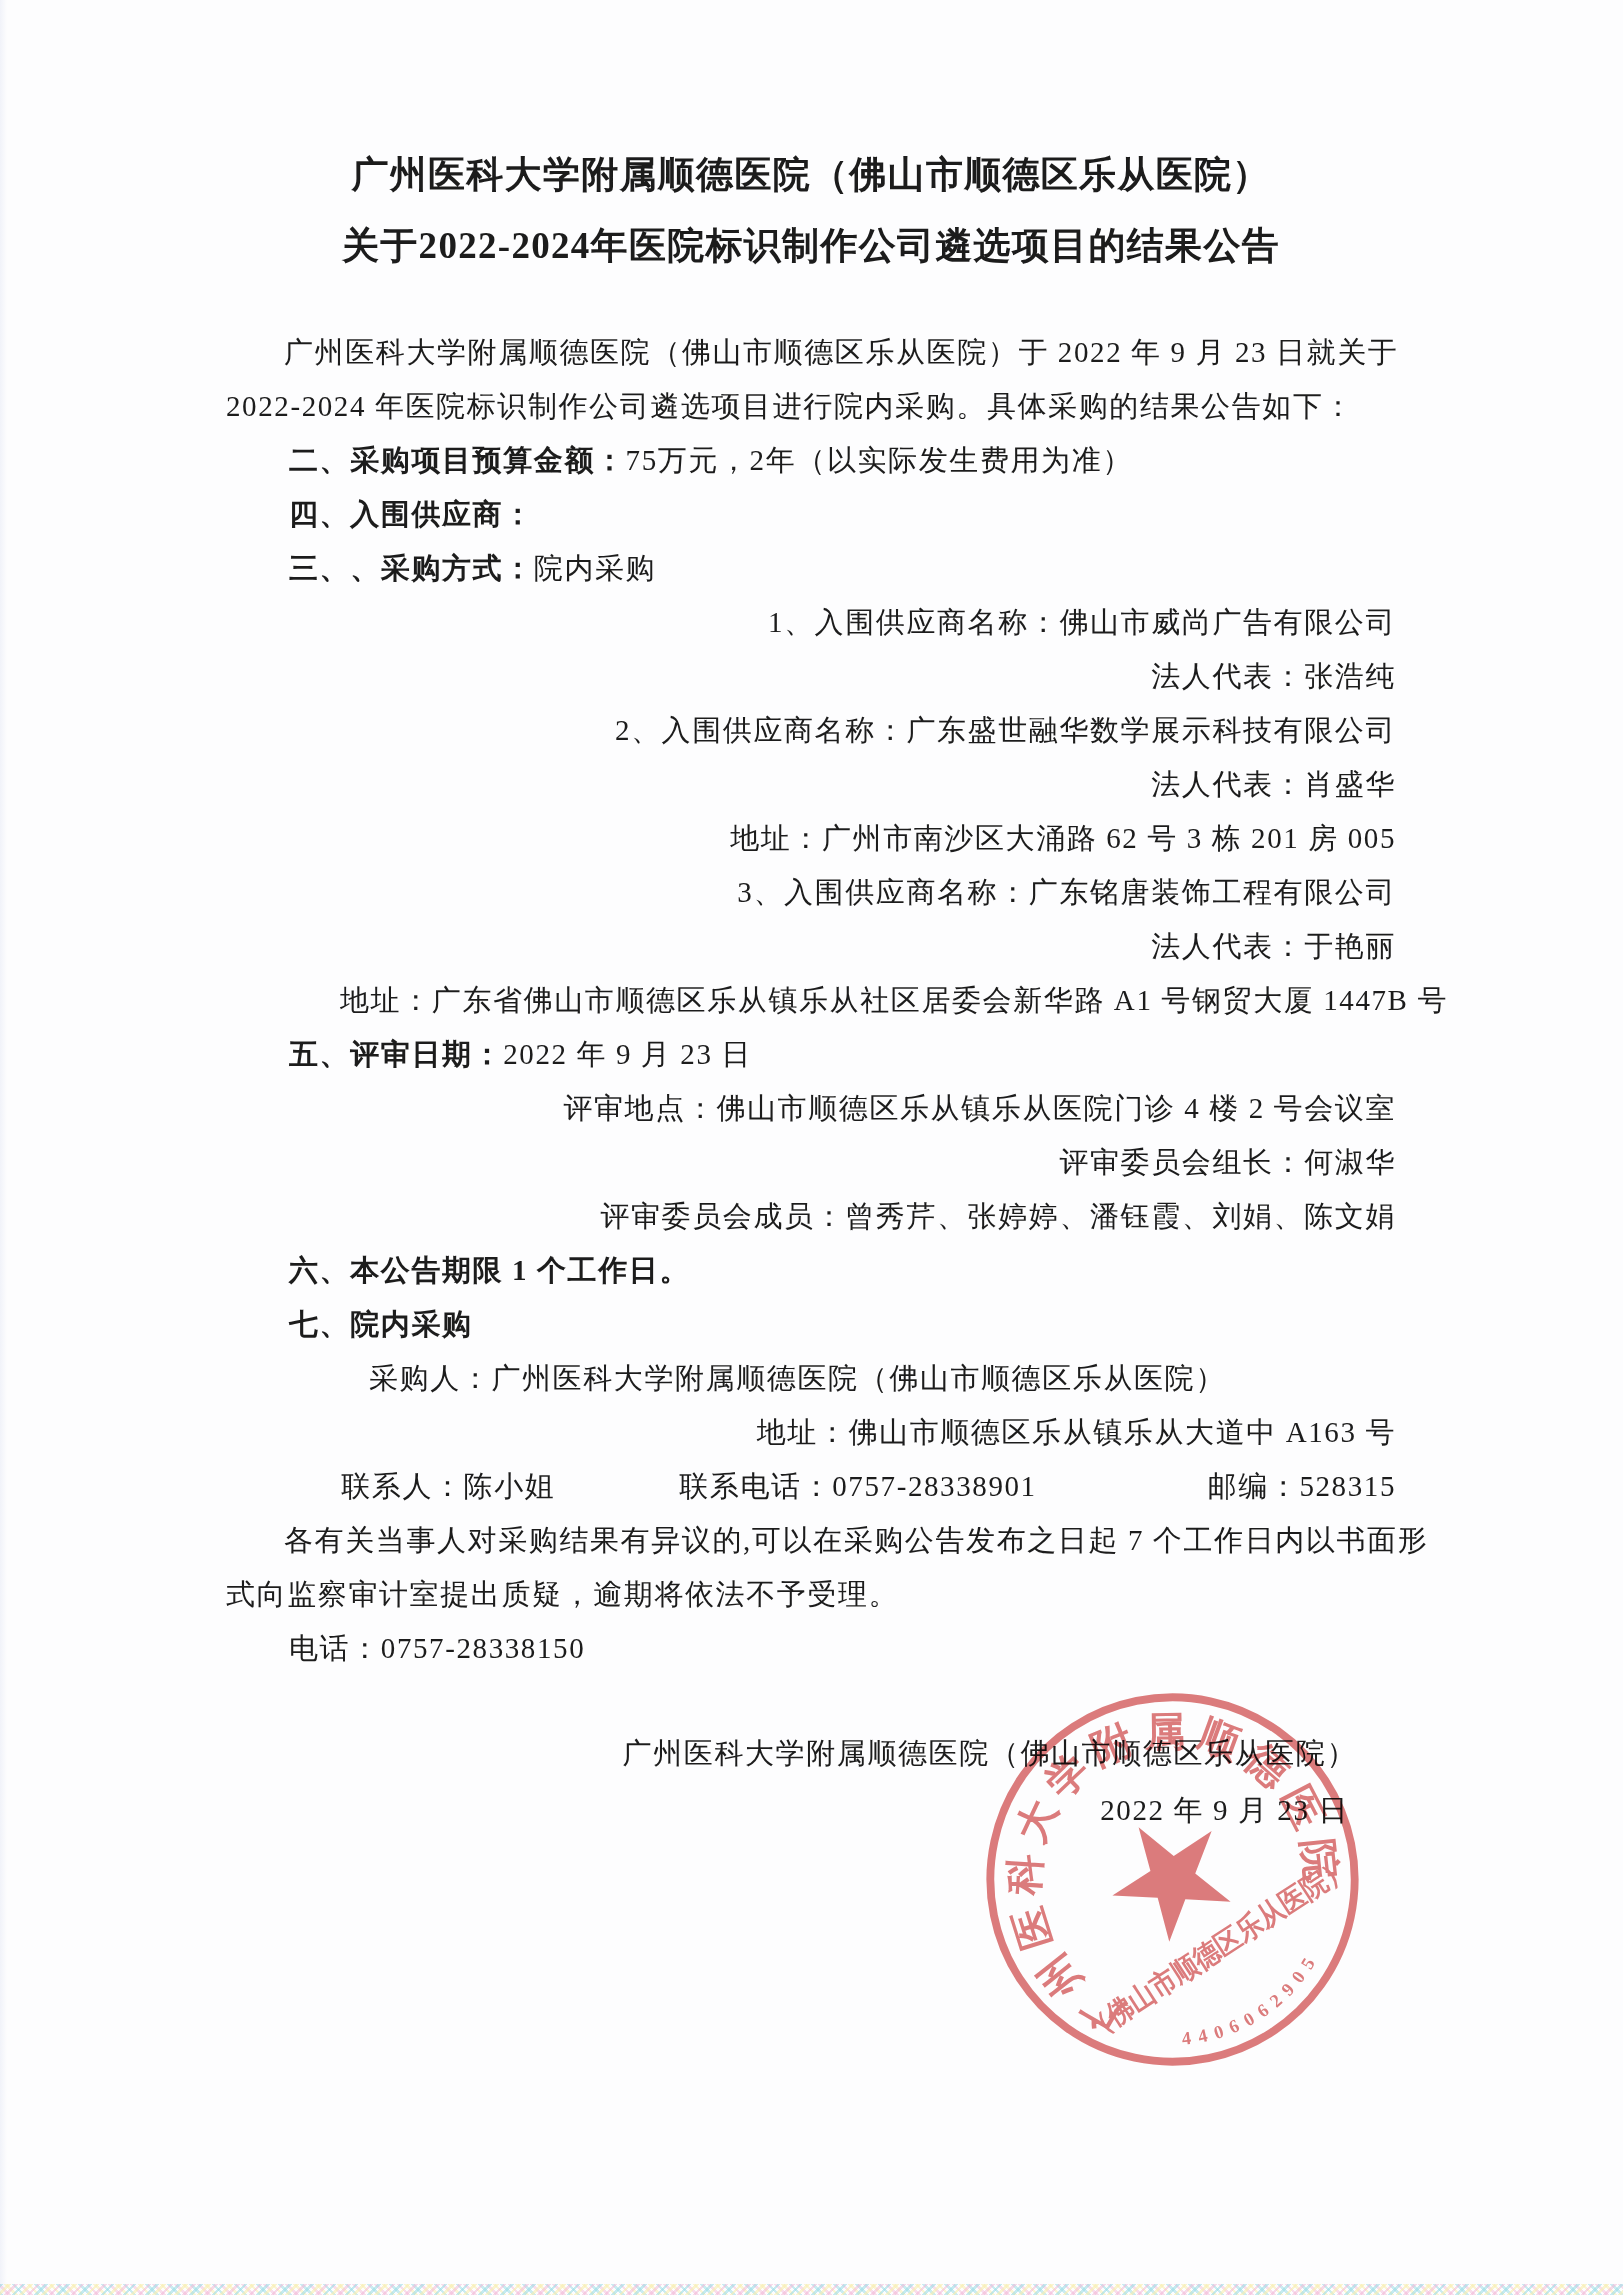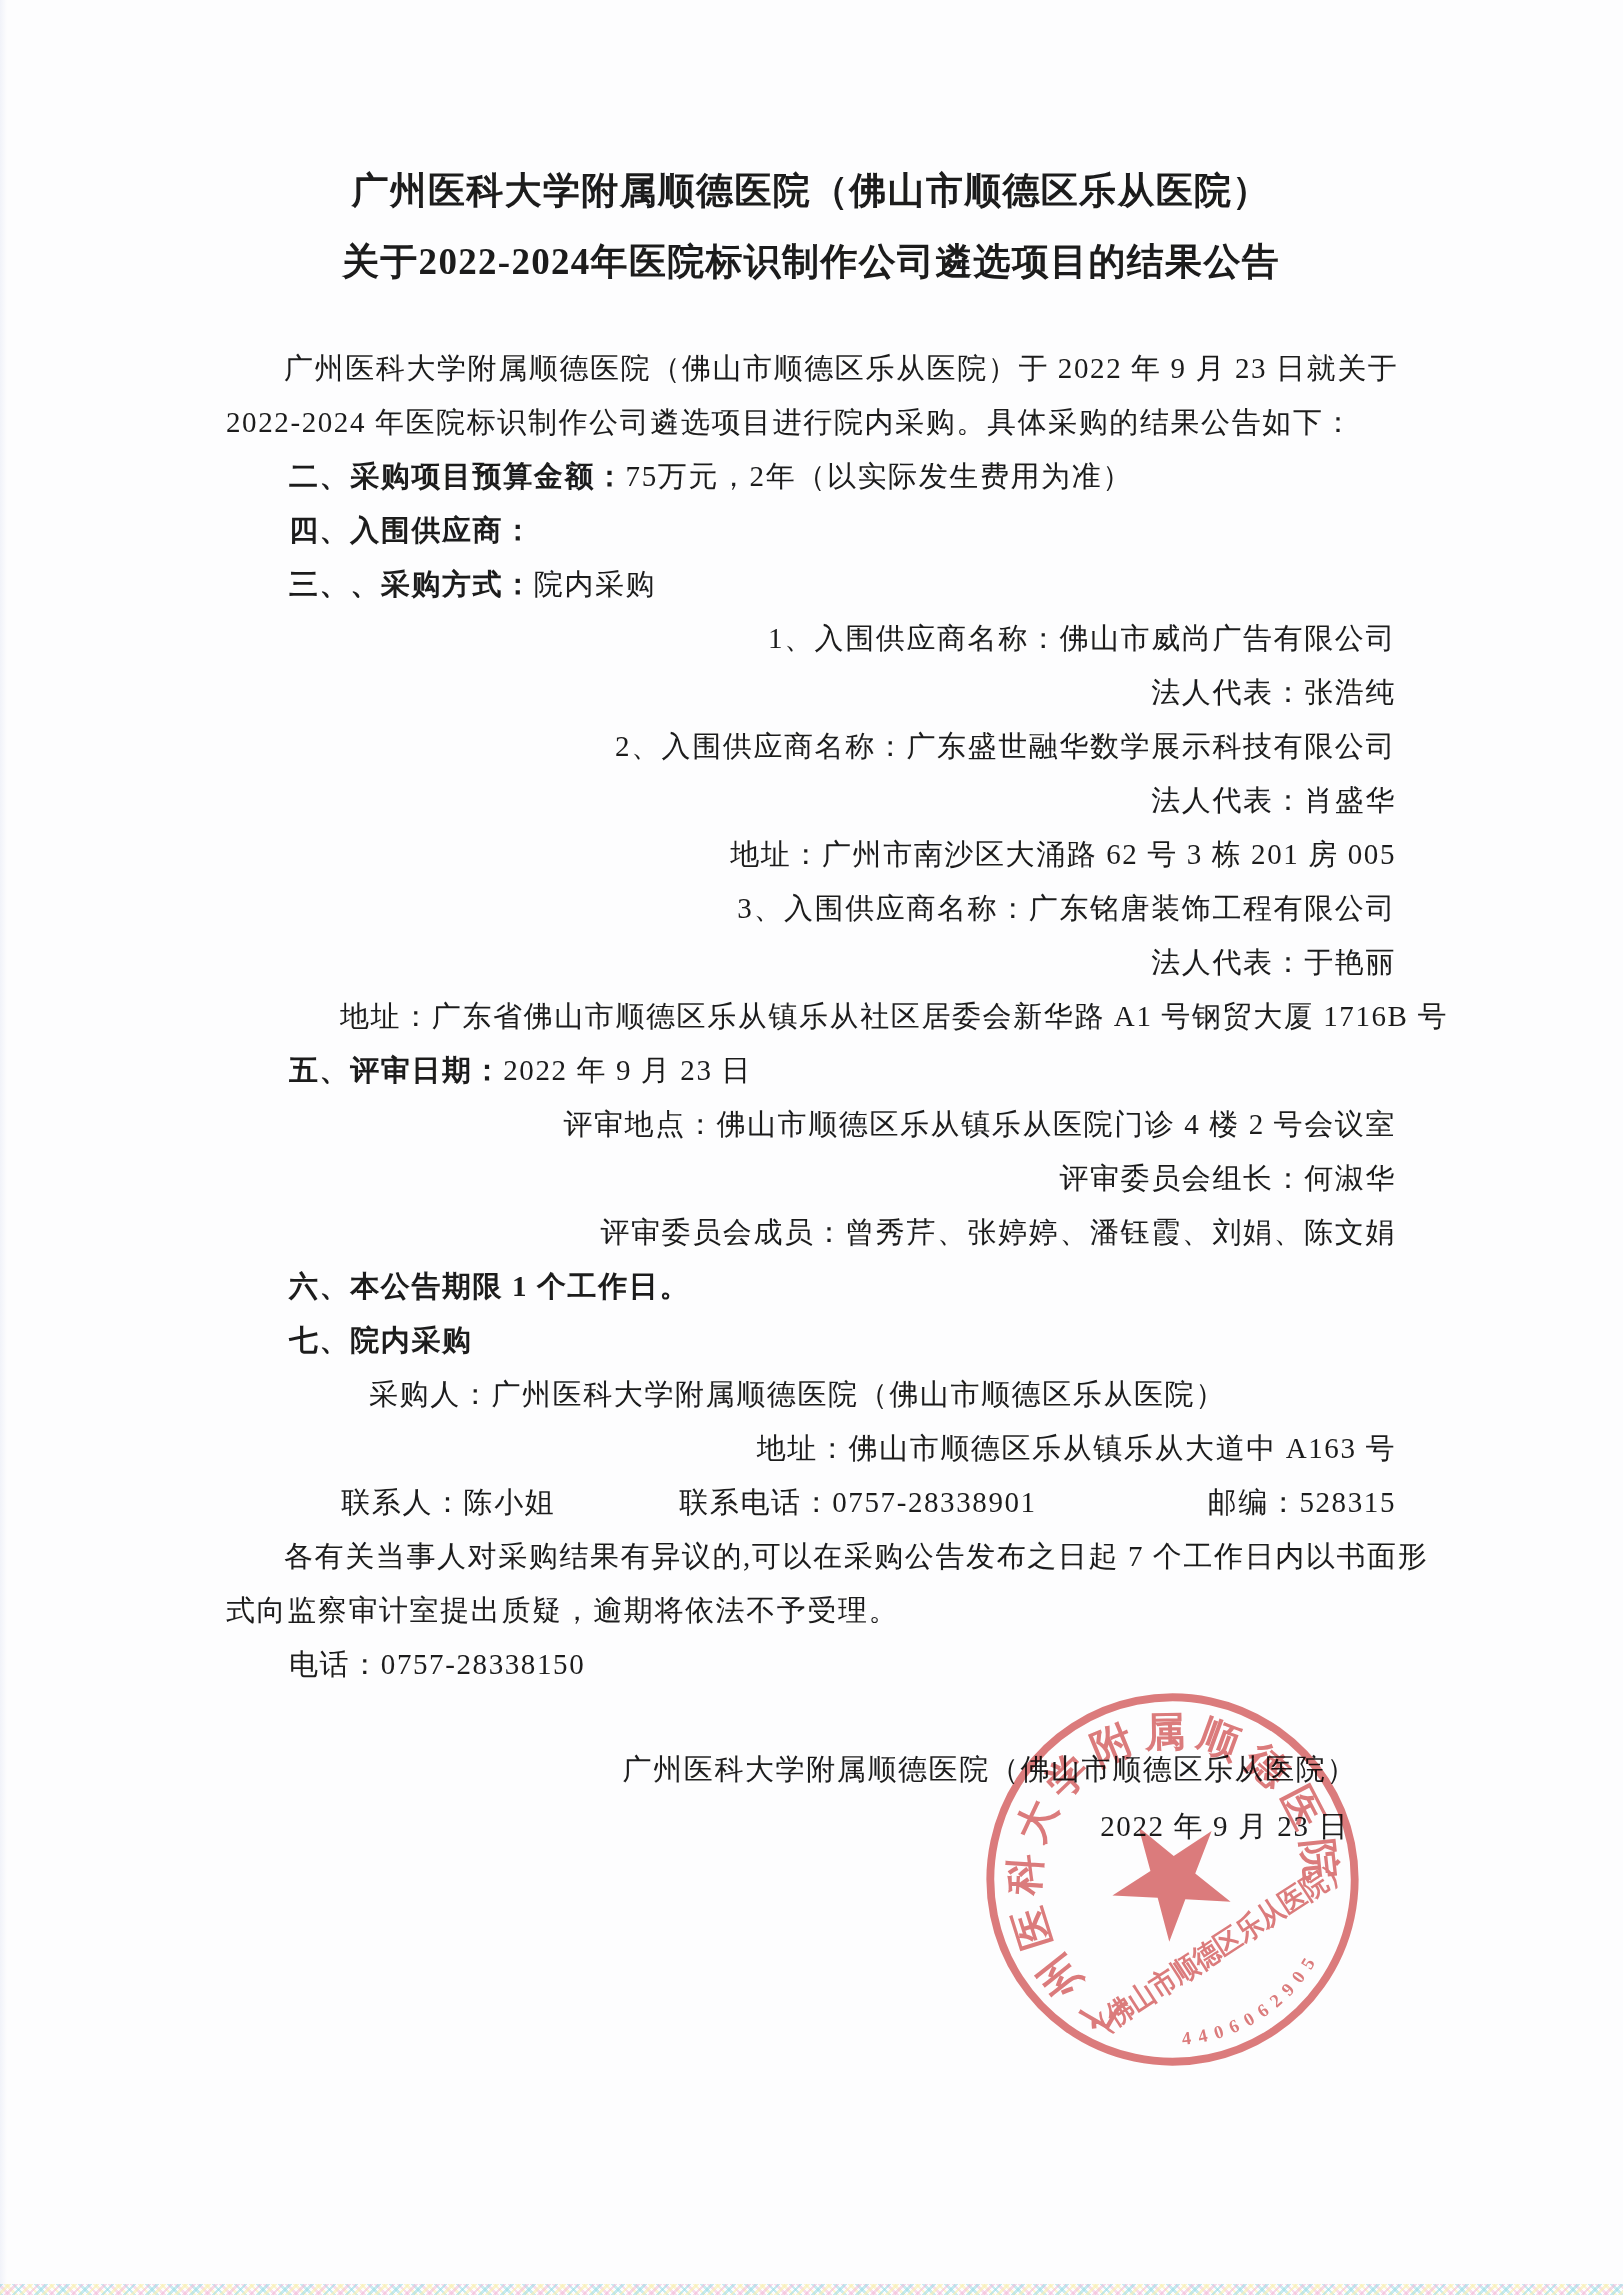--- a/index.html
+++ b/index.html
@@ -5,21 +5,21 @@
   html,body { margin:0; padding:0; background:#e8e8e8; }
   .page {
     position:relative;
     width:1624px; height:2295px;
     margin:0 auto;
     background:#fdfdfe;
     overflow:hidden;
     font-family:"Liberation Serif","DejaVu Serif",serif;
     color:#1c1c1c;
   }
-  .content { position:absolute; left:226px; right:228px; top:16px;font-family:Liberation Serif, serif; }
+  .content { position:absolute; left:226px; right:228px; top:0;font-family:Liberation Serif, serif; }
 
   .title { text-align:center; font-weight:700; font-size:37px; line-height:47px; letter-spacing:1.3px; }
   .title-1 { margin-top:151px; }
   .title-2 { margin-top:23.6px; }
 
   .body-start { margin-top:56px; }
   .line { font-size:29px; line-height:54px; letter-spacing:1.6px; white-space:nowrap; }
   .indent { text-indent:58px; }
   .ind1 { padding-left:63px; }
   .ind2 { padding-left:114px;text-align:right; }
@@ -83,21 +83,21 @@
         <div class="line ind2">法人代表：张浩纯</div>
       </div>
       <div>
         <div class="line ind2">2、入围供应商名称：广东盛世融华数学展示科技有限公司</div>
         <div class="line ind2">法人代表：肖盛华</div>
         <div class="line ind2">地址：广州市南沙区大涌路 62 号 3 栋 201 房 005</div>
       </div>
       <div>
         <div class="line ind2">3、入围供应商名称：广东铭唐装饰工程有限公司</div>
         <div class="line ind2">法人代表：于艳丽</div>
-        <div class="line ind2">地址：广东省佛山市顺德区乐从镇乐从社区居委会新华路 A1 号钢贸大厦 1716B 号</div>
+        <div class="line ind2">地址：广东省佛山市顺德区乐从镇乐从社区居委会新华路 A1 号钢贸大厦 1447B 号</div>
       </div>
 
       <div class="line ind1"><span class="b">五、评审日期：</span><span>2022 年 9 月 23 日</span></div>
       <div class="line ind2">评审地点：佛山市顺德区乐从镇乐从医院门诊 4 楼 2 号会议室</div>
       <div class="line ind2">评审委员会组长：何淑华</div>
       <div class="line ind2">评审委员会成员：曾秀芹、张婷婷、潘钰霞、刘娟、陈文娟</div>
 
       <div class="line ind1 b">六、本公告期限 1 个工作日。</div>
       <div class="line ind1 b">七、院内采购</div>
 

